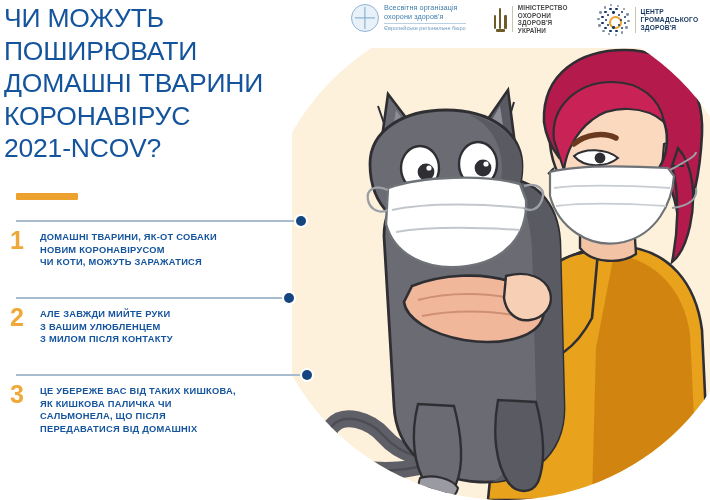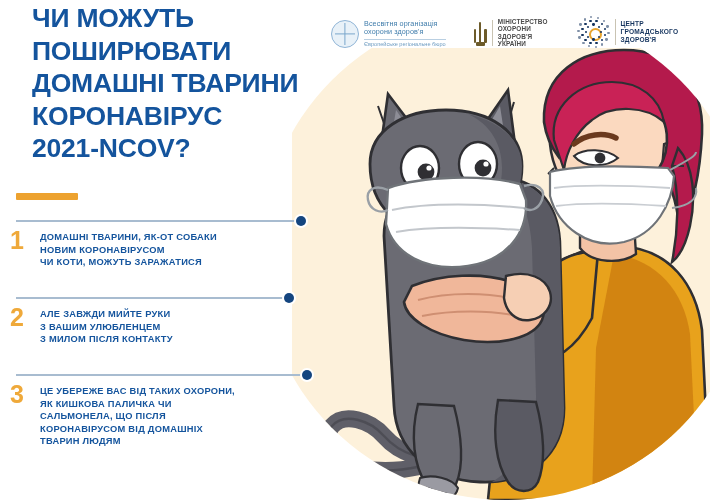--- a/index.html
+++ b/index.html
@@ -13,25 +13,25 @@
     height: 500px;
     background: #ffffff;
     overflow: hidden;
     font-family: "Liberation Sans", sans-serif;
   }
 
   
   .logo-bar {
     position: absolute;
     top: 4px;
-    left: 331px;
+    left: 351px;
     width: 360px;
     height: 44px;
     display: flex;
-    align-items: flex-end;
+    align-items: flex-start;
     gap: 18px;
   }
   .logo-block { display: flex; align-items: center; }
 
   
   .who-mark {
     width: 26px; height: 26px;
     border-radius: 50%;
     border: 1.6px solid #8fb4d6;
     background: #e8f1f8;
@@ -146,26 +146,26 @@
     line-height: 8px;
     font-weight: bold;
     color: #16355f;
     letter-spacing: .15px;
     white-space: nowrap;
   }
 
   
   .title {
     position: absolute;
-    left: 32px;
+    left: 4px;
     top: 2px;
     width: 330px;
     font-size: 26.5px;
     line-height: 32.5px;
-    font-weight: bold;
+    font-weight: normal;
     color: #14549d;
     letter-spacing: -0.2px;
   }
   .title span { display: block; white-space: nowrap; }
 
   .accent-bar {
     position: absolute;
     left: 16px;
     top: 193px;
     width: 62px;
@@ -466,22 +466,21 @@
       </div>
     </div>
 
     <div class="item" style="top:374px">
       <div class="rule" style="width:290px"></div>
       <div class="enddot" style="left:300px">
           <i></i>
         </div>
       <div class="num">3</div>
       <div class="body">
-        <span>ЦЕ УБЕРЕЖЕ ВАС ВІД ТАКИХ ОХОРОНИ,</span>
+        <span>ЦЕ УБЕРЕЖЕ ВАС ВІД ТАКИХ КИШКОВА,</span>
         <span>ЯК КИШКОВА ПАЛИЧКА ЧИ</span>
         <span>САЛЬМОНЕЛА, ЩО ПІСЛЯ</span>
-        <span>КОРОНАВІРУСОМ ВІД ДОМАШНІХ</span>
-        <span>ТВАРИН ЛЮДЯМ</span>
+        <span>ПЕРЕДАВАТИСЯ ВІД ДОМАШНІХ</span>
       </div>
     </div>
 
   </div>
 </div>
 
 </body></html>

